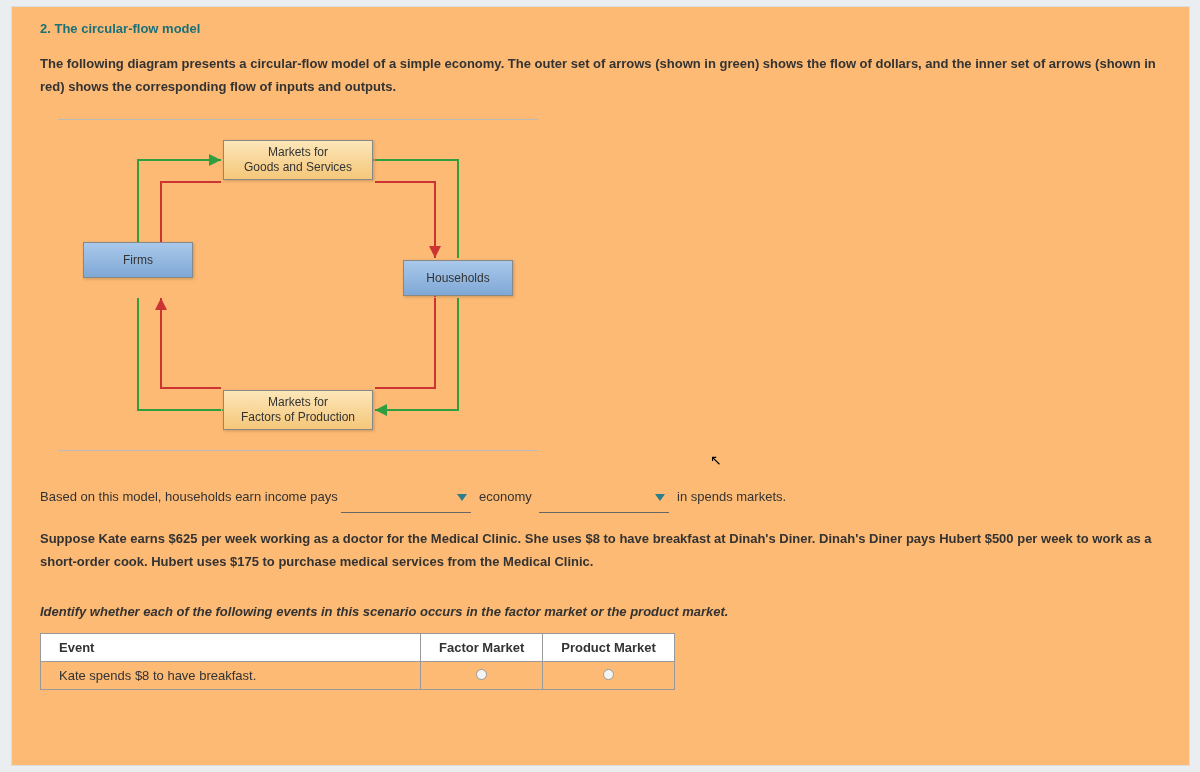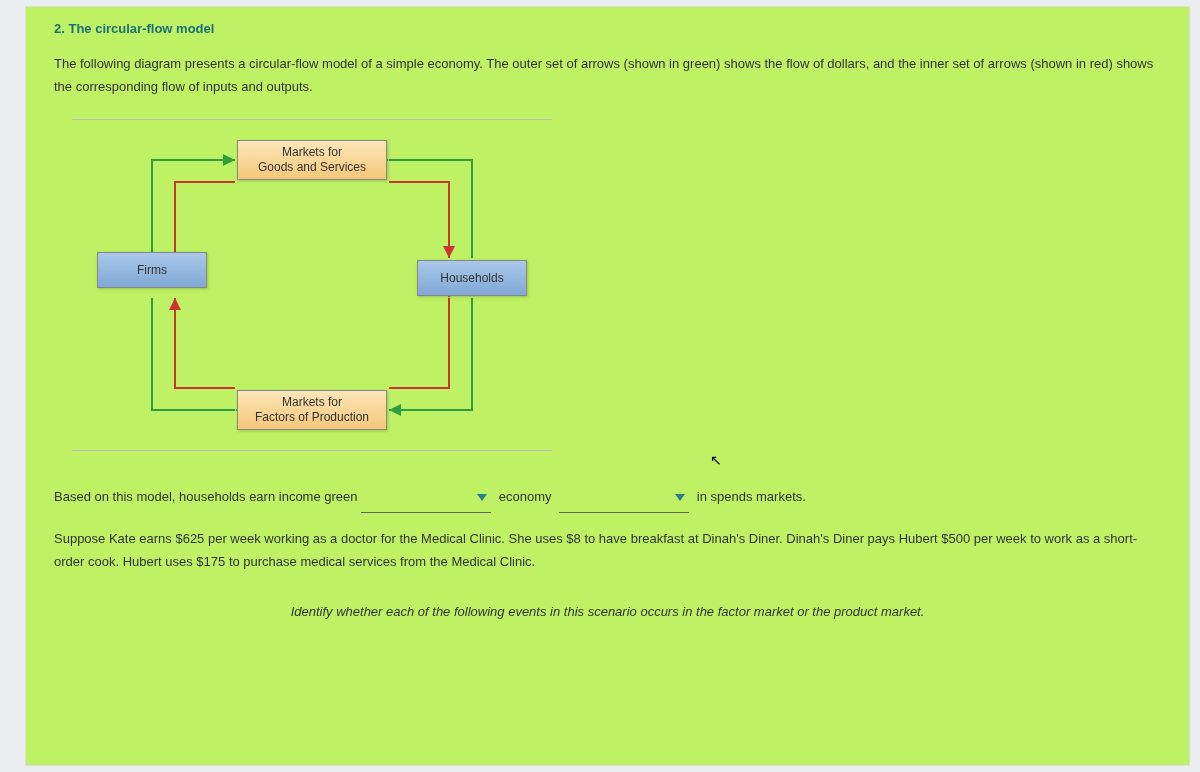--- a/index.html
+++ b/index.html
@@ -8,38 +8,39 @@
     background: #eaeef1;
     font-family: Verdana, Geneva, sans-serif;
     font-size: 13px;
     color: #333;
     width: 1200px;
     height: 772px;
     overflow: hidden;
     position: relative;
   }
   .page {
-    background: #bef264;
-    margin: 6px 10px 0 25px;
+    background: #fdba74;
+    margin: 6px 10px 0 11px;
     padding: 14px 28px 20px 28px;
     min-height: 760px;
     border: 1px solid #ddd;
   }
   .heading {
     font-weight: bold;
     color: #1a7078;
     margin-bottom: 16px;
     font-size: 13px;
   }
   .para {
     line-height: 1.8;
     color: #333;
     margin: 0 0 10px 0;
+    font-weight: bold;
   }
-  .italic { font-style: italic; text-align: center; }
+  .italic { font-style: italic; }
   .diagram-wrap {
     margin: 20px 0 30px 18px;
     padding: 10px 0;
     border-top: 1px solid #bbb;
     border-bottom: 1px solid #bbb;
     width: 480px;
   }
   .diagram {
     position: relative;
     width: 430px;
@@ -55,21 +56,21 @@
     justify-content: center;
     text-align: center;
     font-size: 12px;
     padding: 1px 8px;
     box-shadow: 1px 1px 3px rgba(0,0,0,0.2);
     color: #333;
   }
   .box.blue { background: linear-gradient(#a9c8ea,#7fa8d6); }
   .box.top { left: 140px; top: 0; width: 150px; height: 40px; flex-direction: column; line-height: 1.2; }
   .box.bottom { left: 140px; bottom: 0; width: 150px; height: 40px; flex-direction: column; line-height: 1.2; }
-  .box.left { left: 0; top: 112px; width: 110px; height: 36px; }
+  .box.left { left: 0; top: 102px; width: 110px; height: 36px; }
   .box.right { right: 0; top: 120px; width: 110px; height: 36px; }
   svg.flow { position: absolute; left:0; top:0; width:430px; height:290px; pointer-events:none; }
 
   .fill-in {
     line-height: 2.4;
     margin: 20px 0 14px 0;
   }
   .dropdown {
     display: inline-block;
     min-width: 130px;
@@ -153,26 +154,40 @@
         <span>Households</span>
       </div>
       <div class="box bottom">
         <span style="white-space:pre-line">Markets for
 Factors of Production</span>
       </div>
     </div>
   </div>
 
   <div class="fill-in">
-    <span>Based on this model, households earn income green</span>
+    <span>Based on this model, households earn income pays</span>
     <span class="dropdown"><span class="tri"></span></span>
     <span style="margin:0 4px">economy</span>
     <span class="dropdown"><span class="tri"></span></span>
     <span style="margin-left:4px">in spends markets.</span>
   </div>
 
   <p class="para">Suppose Kate earns $625 per week working as a doctor for the Medical Clinic. She uses $8 to have breakfast at Dinah's Diner. Dinah's Diner pays Hubert $500 per week to work as a short-order cook. Hubert uses $175 to purchase medical services from the Medical Clinic.</p>
 
   <p class="para italic" style="margin-top:26px">Identify whether each of the following events in this scenario occurs in the factor market or the product market.</p>
 
+  <table class="event-table">
+    <tbody>
+        <tr>
+      <th style="min-width:380px">Event</th>
+      <th>Factor Market</th>
+      <th>Product Market</th>
+    </tr>
+    <tr>
+      <td>Kate spends $8 to have breakfast.</td>
+      <td class="center"><span class="radio"></span></td>
+      <td class="center"><span class="radio"></span></td>
+    </tr>
+  </tbody>
+    </table>
 </div>
 
 <span class="cursor" style="left:710px; top:452px">↖</span>
 
 </body></html>

